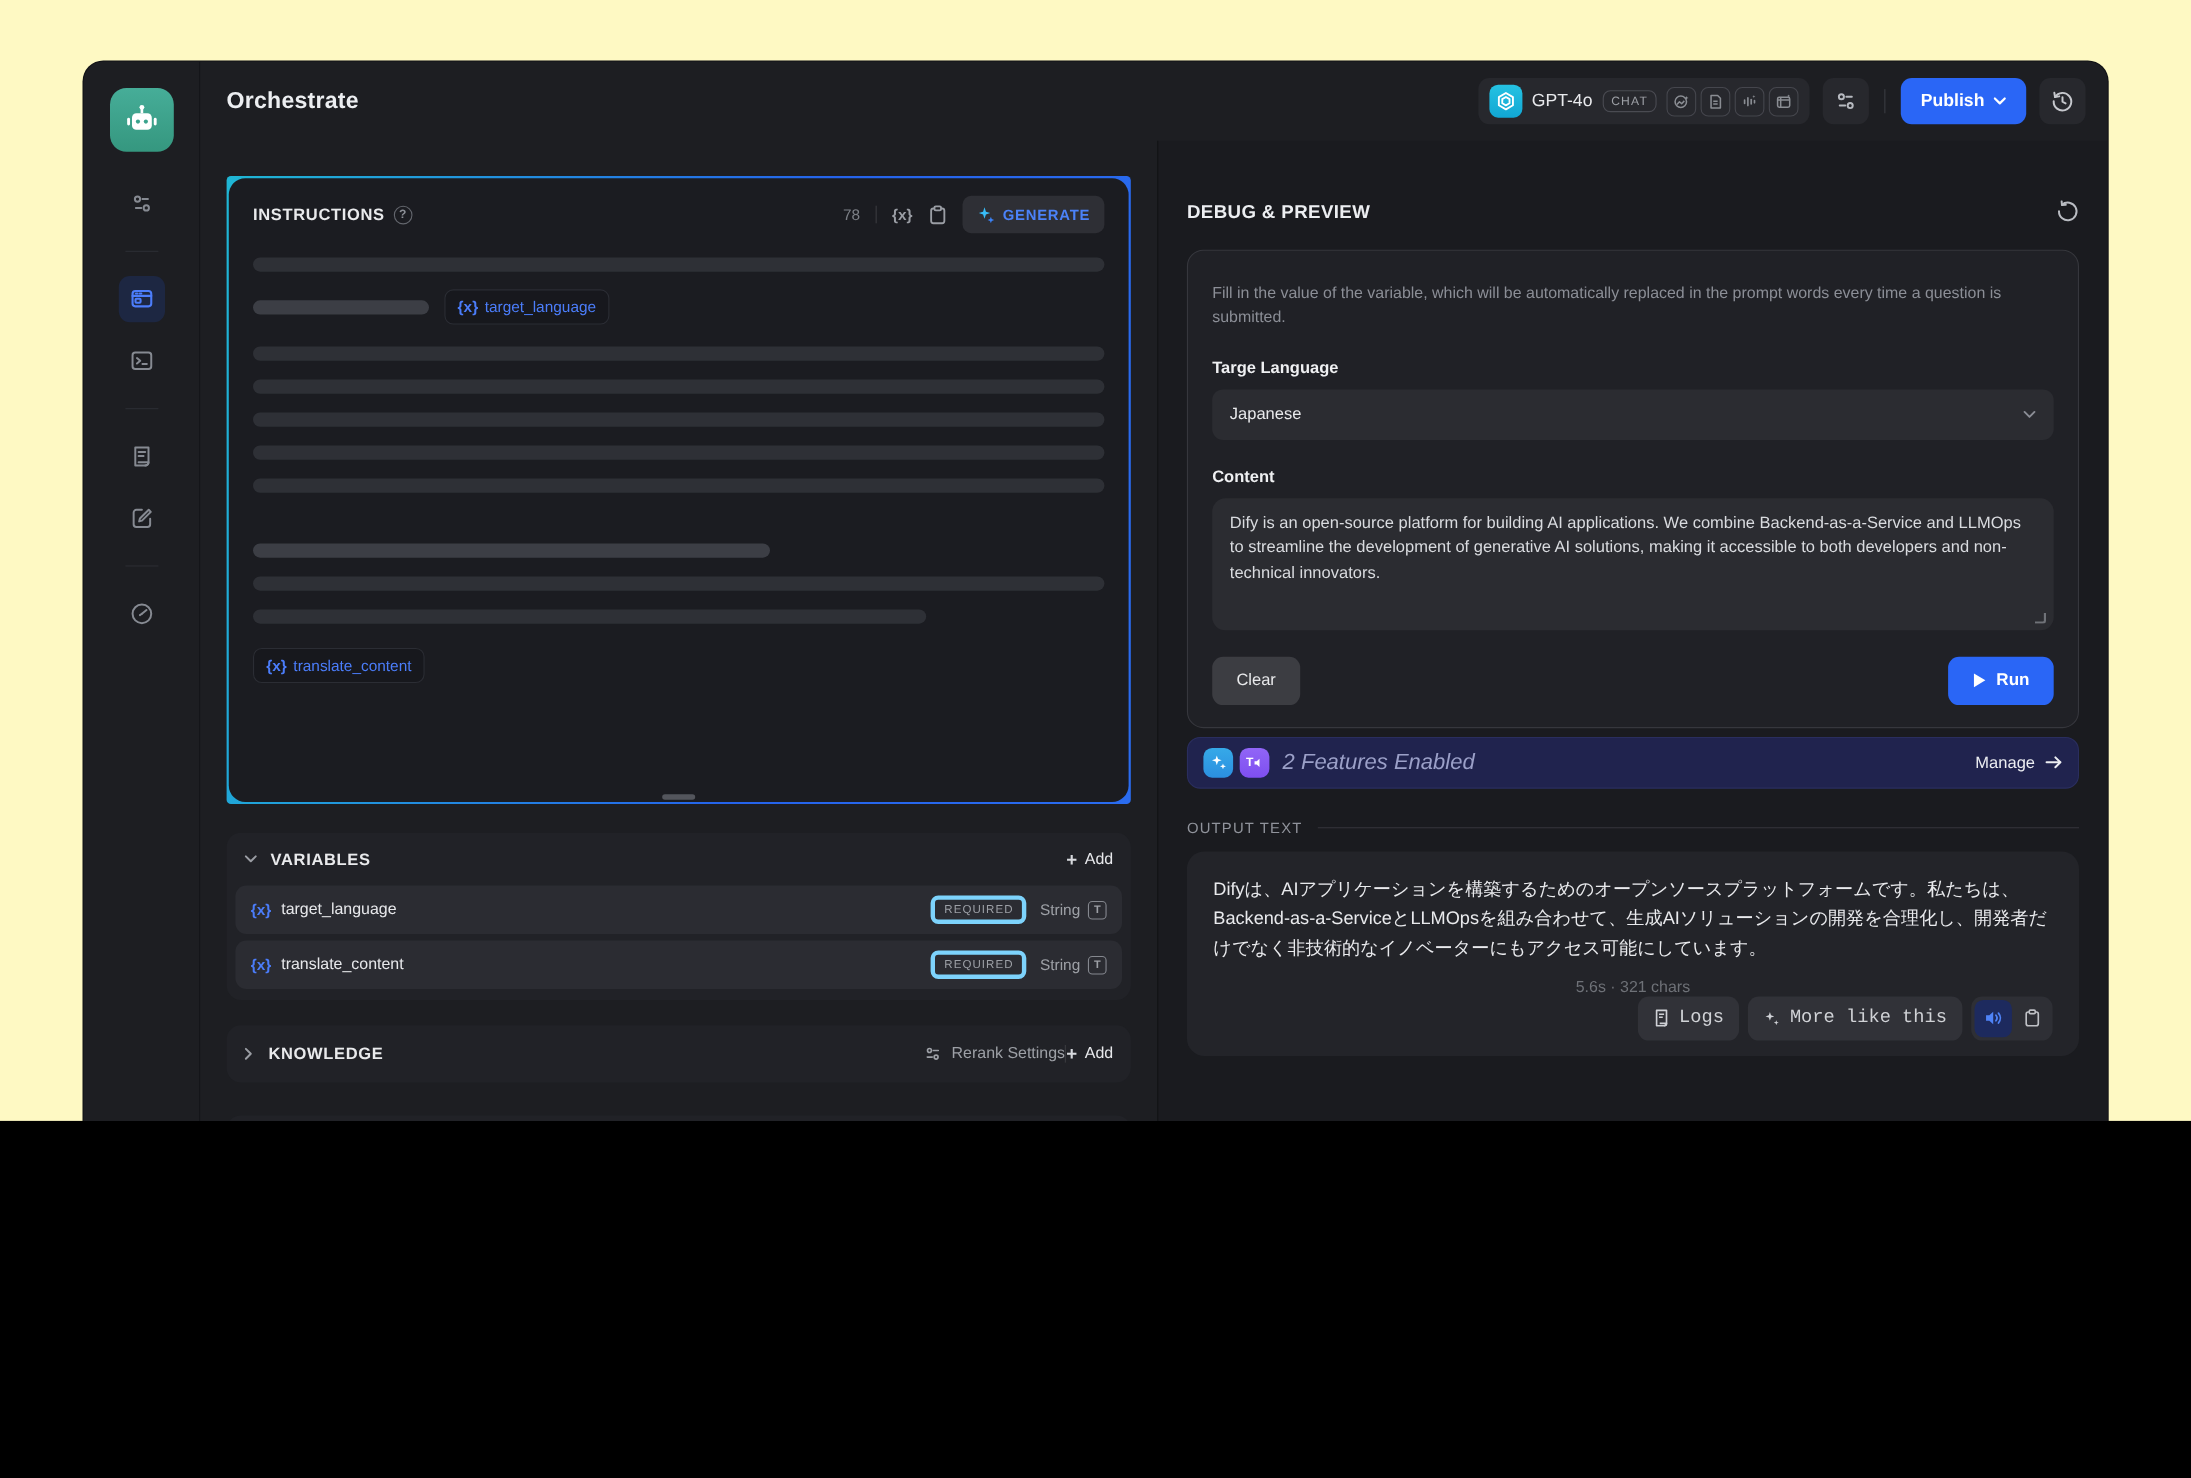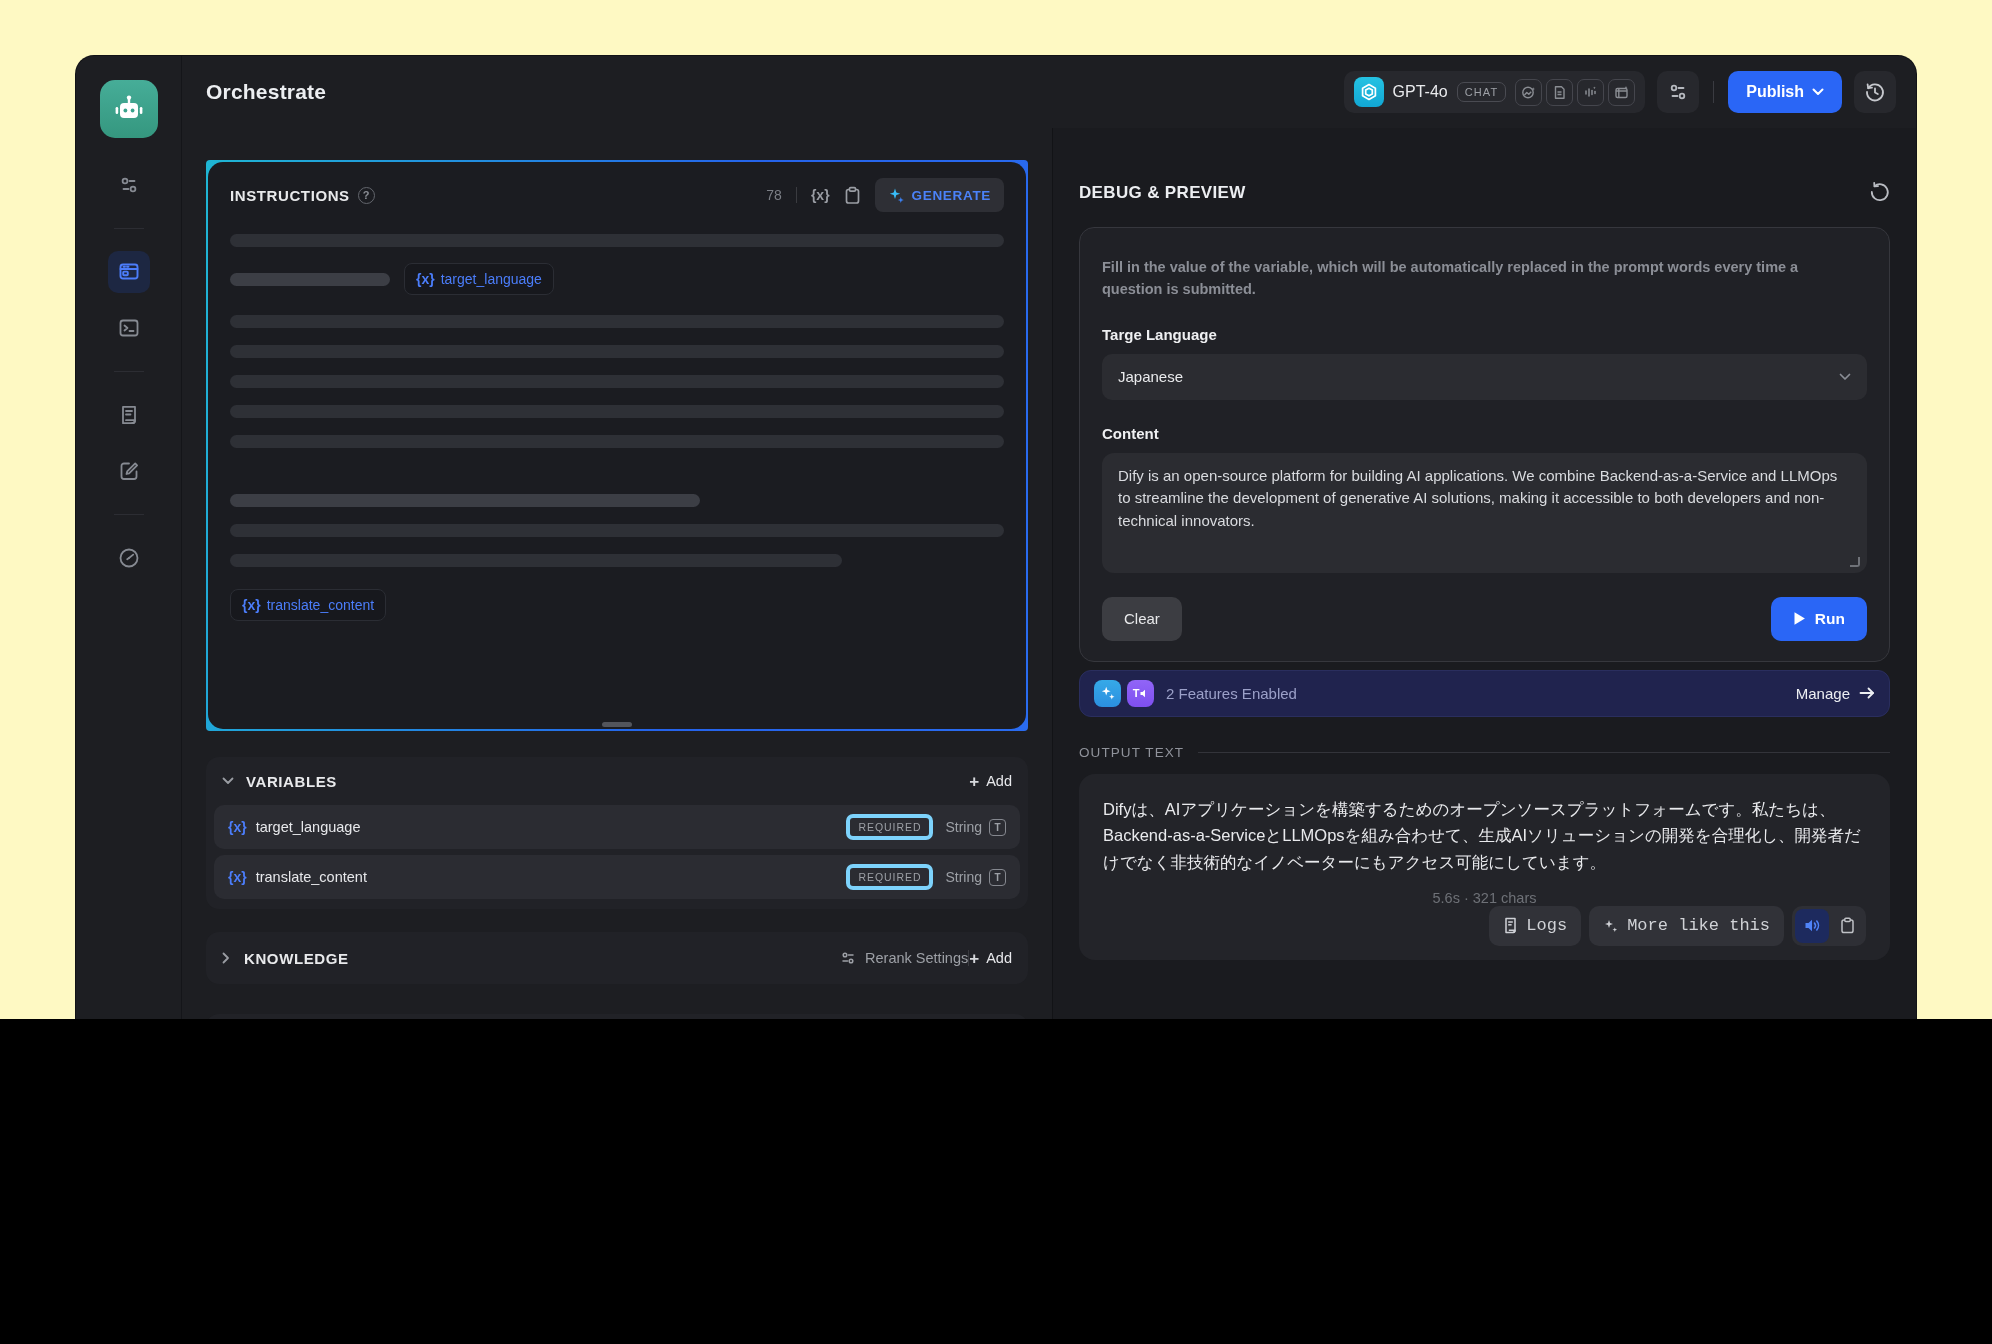--- a/index.html
+++ b/index.html
@@ -78,35 +78,35 @@
   .vision-label{margin-left:12px;font-size:15px;font-weight:bold;}
   .toggle{margin-left:auto;width:44px;height:26px;border-radius:8px;background:#3c3d43;position:relative;}
   .toggle .knob{position:absolute;left:4px;top:4px;width:15px;height:18px;border-radius:4px;background:#f2f3f5;}
 
   
   .dbg-head{display:flex;align-items:center;}
   .dbg-title{font-size:17px;font-weight:bold;letter-spacing:.02em;}
   .input-card{margin-top:24px;background:#202126;border:1px solid #36373d;border-radius:15px;padding:20px 22px;}
   .if-head{display:flex;align-items:center;gap:9px;}
   .if-title{font-size:15px;font-weight:bold;letter-spacing:.05em;}
-  .if-desc{margin-top:9px;font-size:14.5px;line-height:1.5;color:#8b8e96;max-width:720px;font-weight:bold;}
+  .if-desc{margin-top:9px;font-size:14.5px;line-height:1.5;color:#8b8e96;max-width:720px;}
   .f-label{margin-top:25px;font-size:15px;font-weight:bold;color:#eff0f2;}
   .select{margin-top:11px;height:46px;background:#2b2c31;border-radius:10px;display:flex;align-items:center;padding:0 16px;font-size:15px;color:#e9eaec;}
   .select .chev{margin-left:auto;}
   .textarea{margin-top:11px;min-height:120px;background:#2b2c31;border-radius:12px;padding:12px 16px;font-size:15px;line-height:1.5;color:#d9dbdf;position:relative;}
   .resize{position:absolute;right:7px;bottom:6px;width:10px;height:10px;border-right:2px solid #6f7278;border-bottom:2px solid #6f7278;border-radius:0 0 3px 0;}
   .run-row{margin-top:24px;display:flex;align-items:center;}
   .clear-btn{height:44px;background:#3c3d42;border-radius:10px;padding:0 22px;display:flex;align-items:center;font-size:15px;color:#e8e9eb;}
   .run-btn{margin-left:auto;height:44px;background:#2a66f6;border-radius:10px;padding:0 22px;display:flex;align-items:center;gap:9px;font-size:15.5px;font-weight:bold;color:#fff;}
 
   .feat-bar{margin-top:8px;height:47px;background:#20234e;border:1px solid #2a2e5e;border-radius:12px;display:flex;align-items:center;padding:0 14px;}
   .ftile{width:27px;height:27px;border-radius:8px;display:flex;align-items:center;justify-content:center;color:#fff;}
   .ftile.cyan{background:linear-gradient(180deg,#36a9e8,#2b8fe0);font-size:14px;}
   .ftile.purple{background:linear-gradient(180deg,#9165f7,#7e4ff0);margin-left:6px;font-size:11px;font-weight:bold;}
-  .feat-text{margin-left:12px;font-size:15px;color:#9ba0c8;}
+  .feat-text{margin-left:12px;font-size:20px;color:#9ba0c8;font-style:italic;}
   .manage{margin-left:auto;display:flex;align-items:center;gap:9px;font-size:15px;color:#eceef2;}
 
   .out-label-row{margin-top:28px;display:flex;align-items:center;}
   .out-label{font-size:13.5px;letter-spacing:.08em;color:#90939b;flex:none;}
   .out-rule{flex:1;height:1px;background:#33343a;margin-left:14px;}
   .out-card{margin-top:14px;background:#232429;border-radius:16px;padding:22px 24px 12px;}
   .out-text{font-size:16.5px;line-height:1.62;color:#e9eaed;}
   .out-foot{margin-top:14px;display:flex;align-items:center;padding-bottom:2px;flex-direction:column;}
   .out-stats{font-size:14.5px;color:#6e7177;}
   .out-actions{margin-left:auto;display:flex;align-items:center;gap:8px;}

